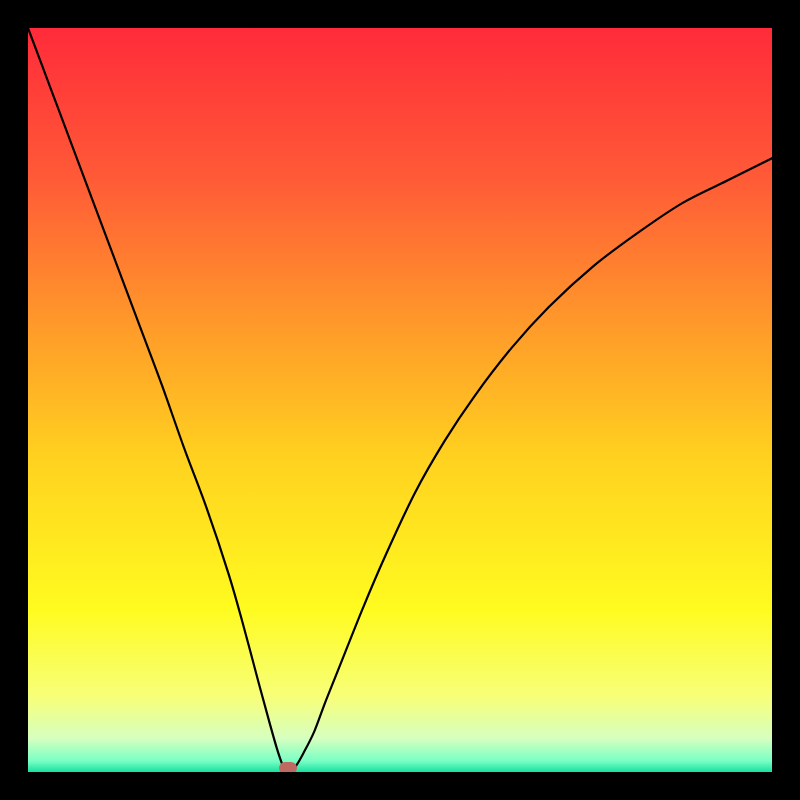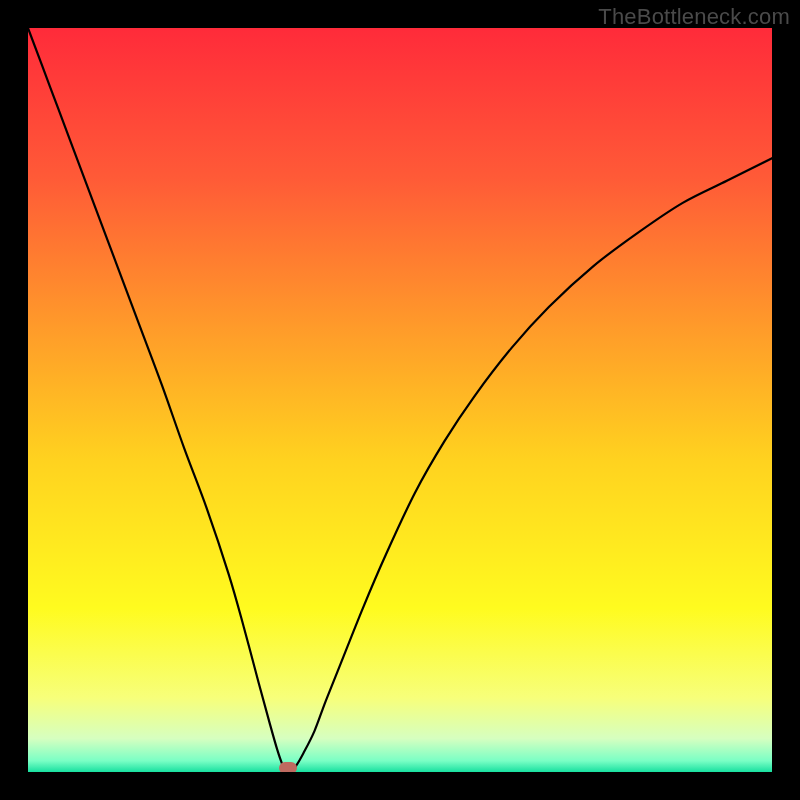--- a/index.html
+++ b/index.html
@@ -64,14 +64,13 @@
 <body>
 
 <div class="frame">
   <div class="plot">
     <div class="gradient" id="grad" style="background: linear-gradient(rgb(255, 43, 58) 0%, rgb(255, 90, 55) 20%, rgb(255, 154, 42) 40%, rgb(255, 210, 31) 58%, rgb(255, 251, 31) 78%, rgb(247, 255, 122) 90%, rgb(214, 255, 192) 95.5%, rgb(122, 255, 197) 98.5%, rgb(24, 224, 160) 100%);"></div>
     <svg class="curve" viewBox="0 0 744 744" preserveAspectRatio="none">
       <path id="curvePath" d="M 0.00 0.00 C 3.72 9.92, 14.88 39.68, 22.32 59.52 C 29.76 79.36, 37.20 99.20, 44.64 119.04 C 52.08 138.88, 59.52 158.72, 66.96 178.56 C 74.40 198.40, 81.84 218.24, 89.28 238.08 C 96.72 257.92, 104.16 277.76, 111.60 297.60 C 119.04 317.44, 126.48 336.66, 133.92 357.12 C 141.36 377.58, 148.80 399.90, 156.24 420.36 C 163.68 440.82, 171.12 458.80, 178.56 479.88 C 186.00 500.96, 194.68 527.00, 200.88 546.84 C 207.08 566.68, 210.80 580.94, 215.76 598.92 C 220.72 616.90, 226.30 638.60, 230.64 654.72 C 234.98 670.84, 238.70 684.48, 241.80 695.64 C 244.90 706.80, 247.13 714.86, 249.24 721.68 C 251.35 728.50, 252.84 733.09, 254.45 736.56 C 256.06 740.03, 257.67 741.52, 258.91 742.51 C 260.15 743.50, 260.40 743.26, 261.89 742.51 C 263.38 741.77, 265.61 740.90, 267.84 738.05 C 270.07 735.20, 272.18 731.23, 275.28 725.40 C 278.38 719.57, 282.72 711.76, 286.44 703.08 C 290.16 694.40, 293.26 684.48, 297.60 673.32 C 301.94 662.16, 306.28 651.62, 312.48 636.12 C 318.68 620.62, 327.36 598.30, 334.80 580.32 C 342.24 562.34, 348.44 547.46, 357.12 528.24 C 365.80 509.02, 376.96 484.22, 386.88 465.00 C 396.80 445.78, 406.72 429.04, 416.64 412.92 C 426.56 396.80, 435.24 383.78, 446.40 368.28 C 457.56 352.78, 471.20 334.80, 483.60 319.92 C 496.00 305.04, 507.16 292.64, 520.80 279.00 C 534.44 265.36, 550.56 250.48, 565.44 238.08 C 580.32 225.68, 595.20 215.14, 610.08 204.60 C 624.96 194.06, 639.84 183.52, 654.72 174.84 C 669.60 166.16, 684.48 159.96, 699.36 152.52 C 714.24 145.08, 736.56 133.92, 744.00 130.20" fill="none" stroke="#000000" stroke-width="2.2" stroke-linejoin="round" stroke-linecap="round"></path>
     </svg>
     <div class="marker" id="marker" style="left: 260.4px; top: 739.536px; background: rgb(191, 106, 96);"></div>
   </div>
-  <div class="watermark">TheBottleneck.com</div>
 </div>
 
 </body></html>

